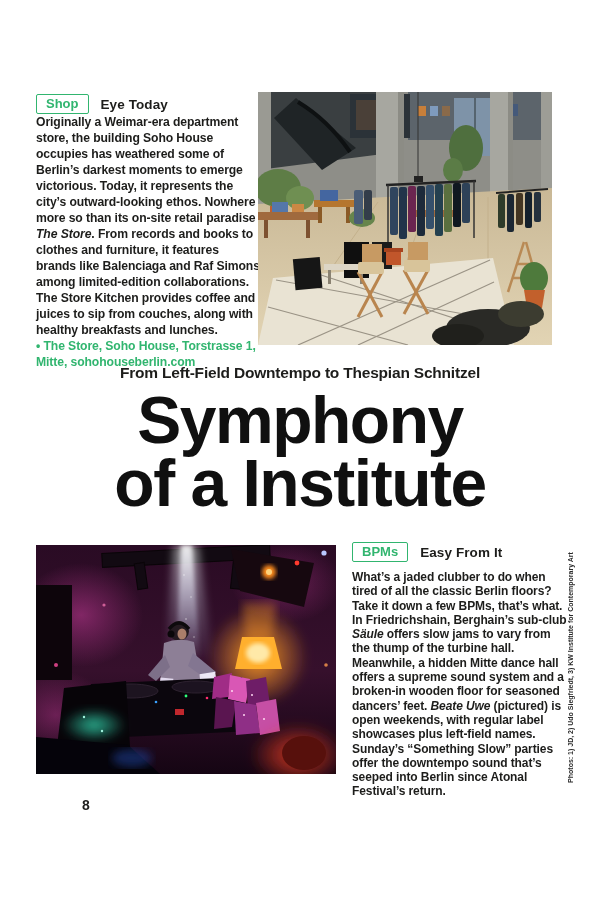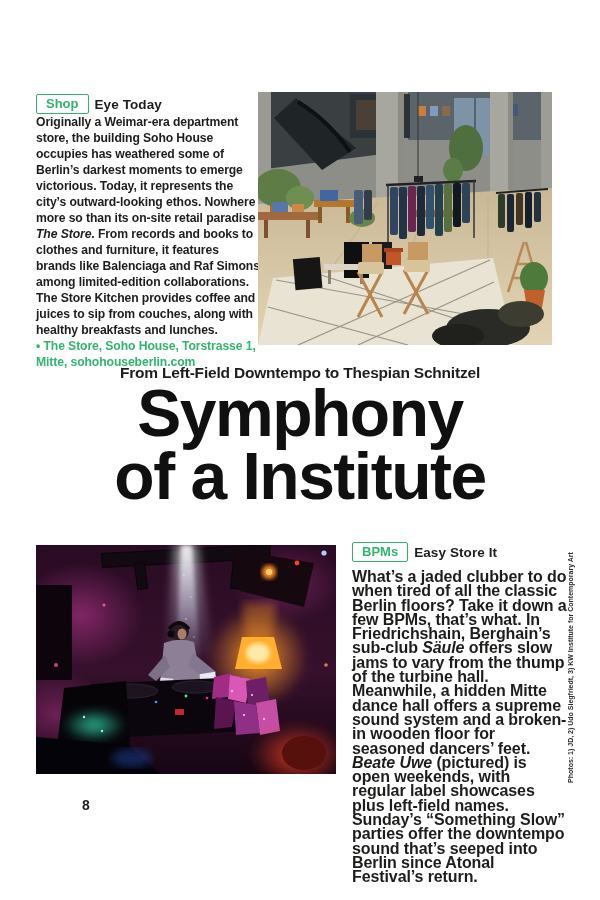--- a/index.html
+++ b/index.html
@@ -1,38 +1,38 @@
 <!DOCTYPE html>
 <html><head>
 <meta charset="utf-8">
 <style>
   :root { --green:#31B56F; --ink:#1d1d1b; }
   html,body { margin:0; padding:0; background:#ffffff; }
   body { width:600px; height:900px; font-family:"Liberation Sans", sans-serif; color:var(--ink); }
   .page { position:relative; width:600px; height:900px; background:#fff; overflow:hidden; }
 
-  .tagrow { display:flex; align-items:center; gap:6px; }
+  .tagrow { display:flex; align-items:center; gap:12px; }
   .tagbox { border:1.5px solid var(--green); color:var(--green); font-weight:700;
             font-size:13px; line-height:15px; padding:1px 9px 2px; border-radius:2px; }
   .kicker { font-weight:700; font-size:13.5px; letter-spacing:.1px; color:var(--ink); }
 
   .body-text { font-weight:700; letter-spacing:-0.1px; color:var(--ink); }
   .col-left  { position:absolute; left:36px;  top:94px;  width:226px; }
   .col-left  .body-text { font-size:12.2px; line-height:16px; }
   .col-right { position:absolute; left:352px; top:542px; width:216px; }
-  .col-right .body-text { margin-top:8px; font-size:16px; line-height:14.3px; }
+  .col-right .body-text { margin-top:8px; font-size:12px; line-height:14.3px; }
   .green-note { color:var(--green); }
 
   .photo-top    { position:absolute; left:258px; top:92px;  width:294px; height:253px; }
   .photo-bottom { position:absolute; left:36px;  top:545px; width:300px; height:229px; }
   .photo-top svg, .photo-bottom svg { display:block; width:100%; height:100%; }
 
   .headline-block { position:absolute; left:0; top:364px; width:600px; text-align:center; }
   .subtitle { font-size:15.5px; font-weight:700; letter-spacing:-0.2px; }
-  .headline { font-size:66px; line-height:63px; font-weight:900;
+  .headline { margin-top:7px; font-size:66px; line-height:63px; font-weight:900;
               letter-spacing:-1.5px; color:#101010; }
 
   .credits { position:absolute; left:440px; top:664px; width:260px; text-align:center;
              transform:rotate(-90deg); font-size:7px; font-weight:700; color:#2a2a2a;
              white-space:nowrap; }
 
   .pagenum { position:absolute; left:82px; top:797px; font-size:14px; font-weight:700; }
 </style>
 </head>
 <body>
@@ -275,21 +275,21 @@
       <ellipse cx="96" cy="213" rx="20" ry="9" fill="#1d3a8a" opacity="0.6" filter="url(#b4)"></ellipse>
       <circle cx="20" cy="120" r="2" fill="#ff4fa0" opacity="0.8"></circle>
       <circle cx="68" cy="60" r="1.6" fill="#ff7ab8" opacity="0.7"></circle>
       <circle cx="290" cy="120" r="1.8" fill="#ff9b4f" opacity="0.8"></circle>
     </svg>
   </div>
 
   <div class="col-right">
     <div class="tagrow">
       <span class="tagbox">BPMs</span>
-      <span class="kicker">Easy Store It</span>
+      <span class="kicker">Easy From It</span>
     </div>
     <div class="body-text"><span>What’s a jaded clubber to do when tired of all the classic Berlin floors? Take it down a few BPMs, that’s what. In Friedrichshain, Berghain’s sub-club </span><span style="font-style: italic;">Säule</span><span> offers slow jams to vary from the thump of the turbine hall. Meanwhile, a hidden Mitte dance hall offers a supreme sound system and a broken-in wooden floor for seasoned dancers’ feet. </span><span style="font-style: italic;">Beate Uwe</span><span> (pictured) is open weekends, with regular label showcases plus left-field names. Sunday’s “Something Slow” parties offer the downtempo sound that’s seeped into Berlin since Atonal Festival’s return.</span></div>
   </div>
 
   <div class="credits">Photos: 1) JD, 2) Udo Siegfriedt, 3) KW Institute for Contemporary Art</div>
 
   <div class="pagenum">8</div>
 
 </div>
 

